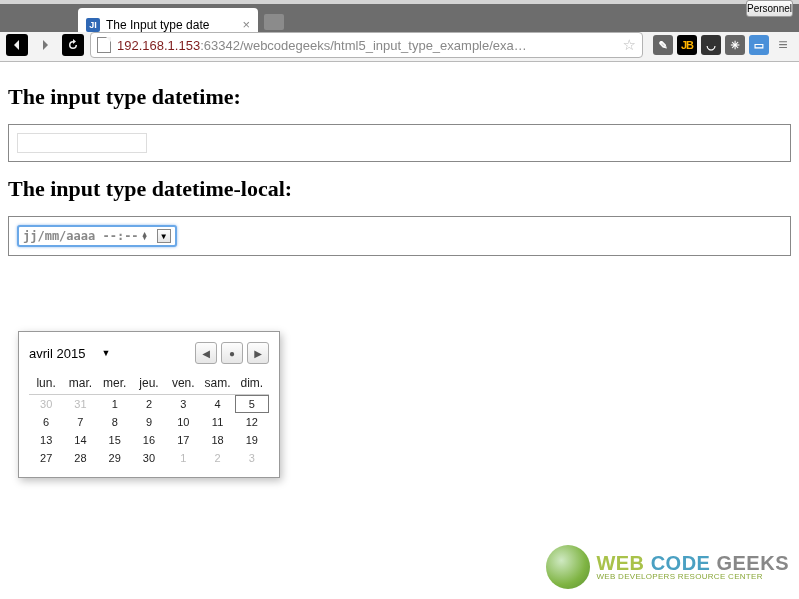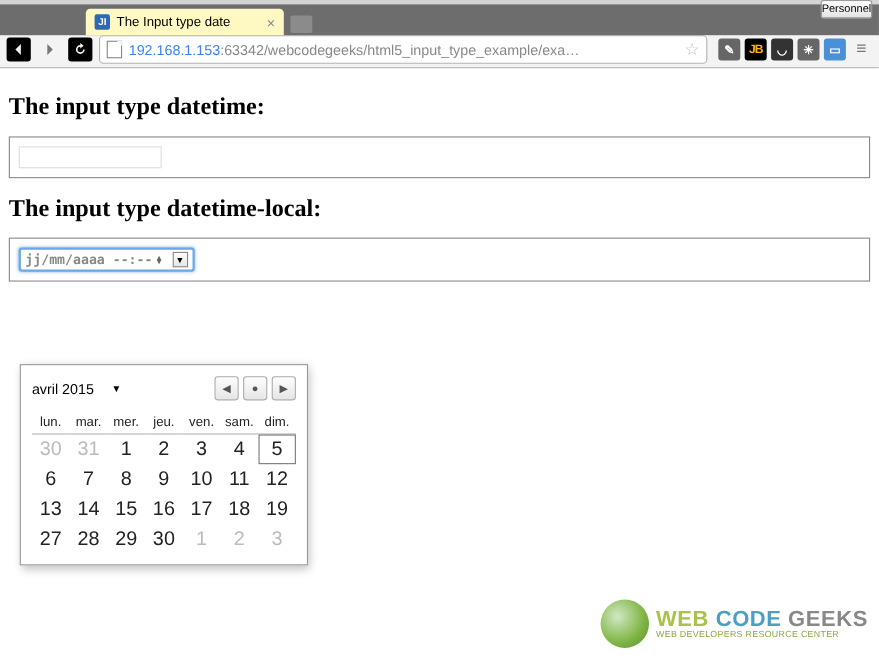--- a/index.html
+++ b/index.html
@@ -8,35 +8,35 @@
   
   .chrome-top { background: #d4d4d4; height: 28px; display: flex; align-items: center; position: relative; }
   .traffic { display: flex; gap: 6px; margin-left: 10px; }
   .dot { width: 11px; height: 11px; border-radius: 50%; }
   .dot.red { background: #ff5f57; border: 1px solid #d6453d; }
   .dot.yellow { background: #ffbd2e; border: 1px solid #d6a221; }
   .dot.green { background: #28c940; border: 1px solid #1f9a31; }
   .personnel { position: absolute; right: 6px; top: 0; font-size: 10px; background: linear-gradient(#fdfdfd,#e3e3e3); border: 1px solid #9a9a9a; padding: 2px 0; border-radius: 3px; }
 
   .tabbar { background: #6d6d6d; height: 28px; display: flex; align-items: flex-end; padding-left: 78px; position: absolute; top: 4px; left: 0; right: 0; pointer-events: none; }
-  .tab { pointer-events: auto; background: #fef9c3; height: 24px; display: flex; align-items: center; padding: 0 28px 0 8px; font-size: 12px; border-top-left-radius: 4px; border-top-right-radius: 4px; position: relative; min-width: 180px; }
+  .tab { pointer-events: auto; background: #ffffff; height: 24px; display: flex; align-items: flex-end; padding: 0 28px 0 8px; font-size: 12px; border-top-left-radius: 4px; border-top-right-radius: 4px; position: relative; min-width: 180px; }
   .tab .favicon { width: 14px; height: 14px; background: #2f68b5; color: #fff; font-size: 9px; font-weight: bold; display: inline-flex; align-items: center; justify-content: center; margin-right: 6px; border-radius: 2px; }
   .tab .close { position: absolute; right: 8px; font-size: 13px; color: #888; }
   .newtab { width: 20px; height: 16px; background: #8b8b8b; margin-left: 6px; margin-bottom: 2px; border-radius: 2px; }
 
   .toolbar { background: #f3f3f3; height: 34px; border-bottom: 1px solid #b9b9b9; border-top: 1px solid #8a8a8a; display: flex; align-items: center; padding: 0 6px; gap: 6px; }
   .tb-btn { width: 22px; height: 22px; background: #000; border-radius: 3px; display: inline-flex; align-items: center; justify-content: center; }
   .tb-btn svg { fill: #f0f0f0; }
   .tb-btn.light svg { fill: #777; }
   .tb-btn.light { background: transparent; }
   .addr { flex: 1; background: #fff; border: 1px solid #b3b3b3; border-radius: 4px; height: 26px; display: flex; align-items: center; padding: 0 6px; font-size: 13px; color: #333; overflow: hidden; }
   .addr .page-icon { width: 14px; height: 16px; border: 1px solid #888; margin-right: 6px; position: relative; }
   .addr .page-icon::after { content: ""; position: absolute; top: -1px; right: -1px; border-top: 5px solid #f3f3f3; border-left: 5px solid transparent; }
   .addr .url { flex: 1; white-space: nowrap; overflow: hidden; text-overflow: ellipsis; }
-  .addr .host { color: #3b82f6; }
+  .addr .host { color: #7f1d1d; }
   .addr .path { color: #888; }
   .addr .star { color: #bbb; margin-left: 4px; font-size: 15px; }
   .ext-icons { display: flex; gap: 4px; margin-left: 4px; }
   .ext { width: 20px; height: 20px; border-radius: 3px; display: inline-flex; align-items: center; justify-content: center; font-size: 11px; font-weight: bold; color: #fff; }
   .ext.evernote { background: #666; }
   .ext.jb { background: #000; color: #ffb400; letter-spacing: -1px; }
   .ext.pocket { background: #333; }
   .ext.last { background: #666; }
   .ext.dev { background: #4a90d9; }
   .ext.menu { color: #777; background: transparent; font-size: 16px; }
@@ -54,21 +54,21 @@
 
   
   .cal { position: absolute; left: 18px; top: 269px; width: 262px; background: #fff; border: 1px solid #999; box-shadow: 2px 3px 8px rgba(0,0,0,.25); padding: 10px; font-size: 12px; }
   .cal-head { display: flex; align-items: center; justify-content: space-between; margin-bottom: 8px; }
   .cal-month { display: inline-flex; align-items: center; gap: 16px; font-size: 13px; }
   .cal-month .tri { font-size: 9px; }
   .cal-nav { display: flex; gap: 4px; }
   .cal-nav button { width: 22px; height: 22px; border: 1px solid #aaa; background: linear-gradient(#fdfdfd,#e6e6e6); border-radius: 3px; display: inline-flex; align-items: center; justify-content: center; font-size: 10px; color: #555; padding: 0; }
   table.cal-grid { width: 100%; border-collapse: collapse; table-layout: fixed; }
   table.cal-grid th { font-weight: normal; font-size: 12px; color: #222; padding: 4px 0; border-bottom: 1px solid #ccc; }
-  table.cal-grid td { text-align: center; padding: 3px 0; font-size: 18px; color: #222; }
+  table.cal-grid td { text-align: center; padding: 3px 0; font-size: 11px; color: #222; }
   table.cal-grid td.off { color: #bbb; }
   table.cal-grid td.today { outline: 1px solid #777; outline-offset: -1px; }
 
   
   .wcg { position: absolute; right: 10px; bottom: 10px; display: flex; align-items: center; gap: 6px; }
   .wcg-globe { width: 44px; height: 44px; border-radius: 50%; background: radial-gradient(circle at 35% 35%, #cfe9c2, #7fb443 60%, #5a8f2f); position: relative; }
   .wcg-txt { line-height: 1; }
   .wcg-main { font-family: Arial, sans-serif; font-weight: 800; font-size: 20px; letter-spacing: .5px; }
   .wcg-main .w-web { color: #a9c24a; text-align: right; }
   .wcg-main .w-code { color: #4aa0c2; }

